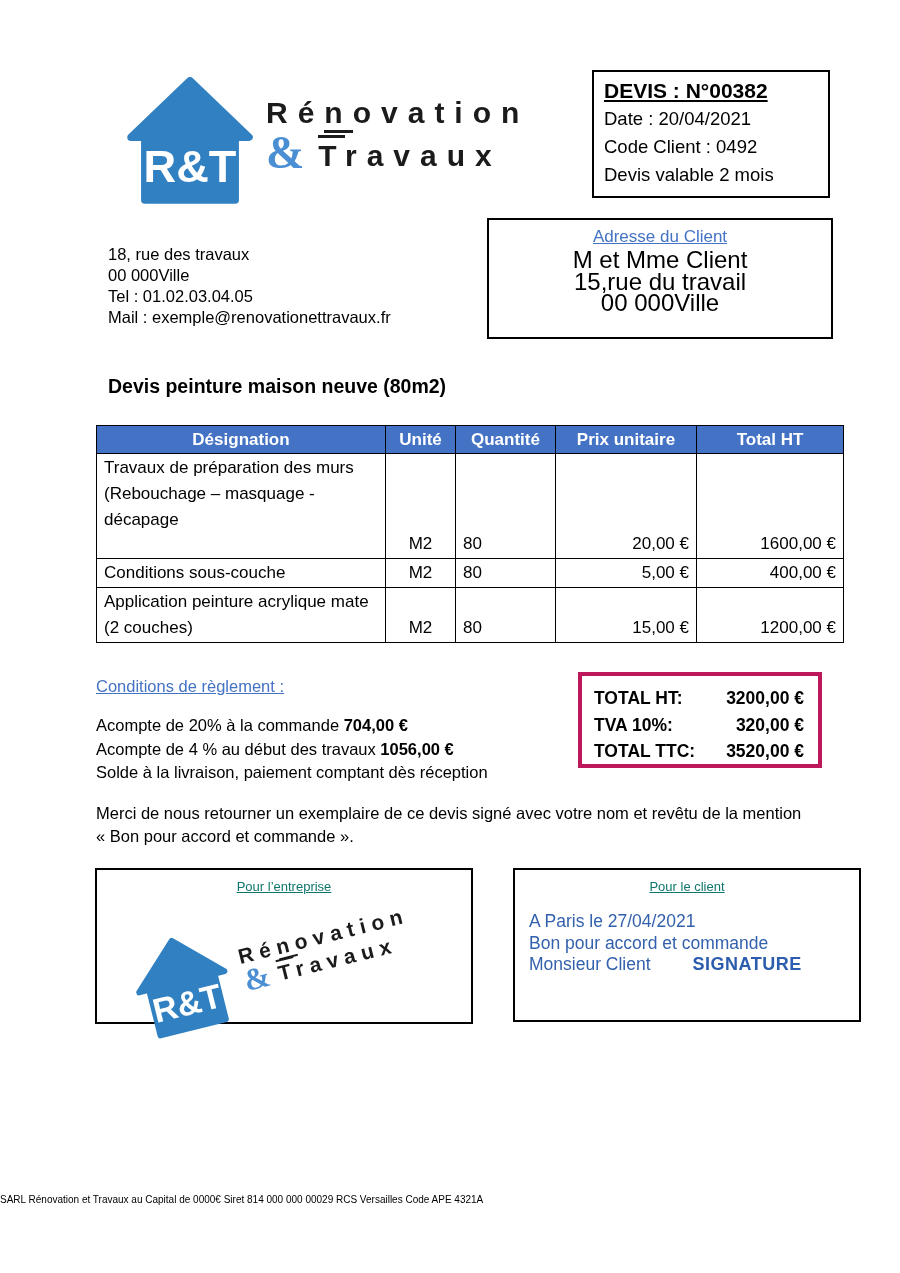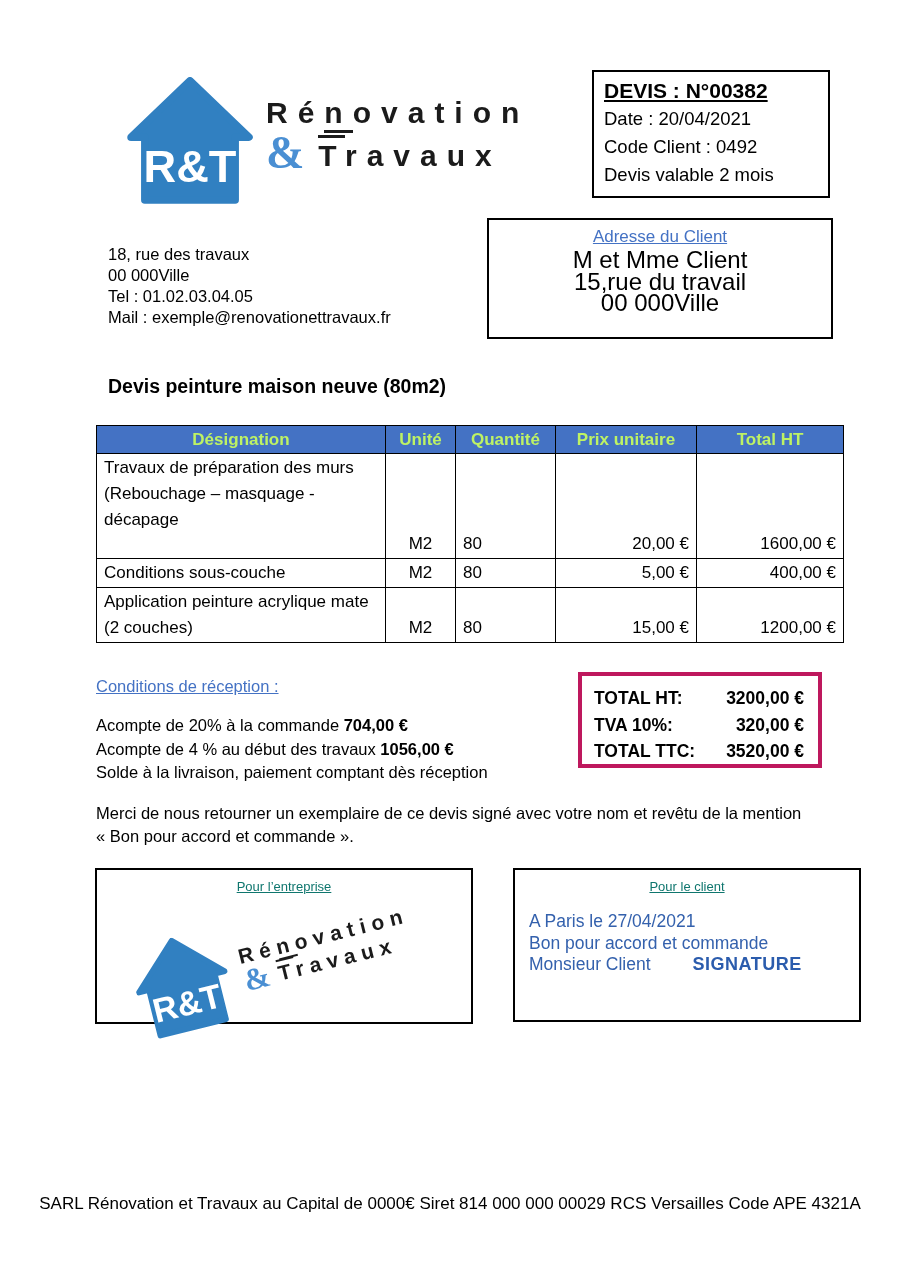--- a/index.html
+++ b/index.html
@@ -40,21 +40,21 @@
   
   .doc-title { position:absolute; left:108px; top:375px; font-size:19.5px; font-weight:bold; }
 
   
   .items-table {
     position:absolute; left:96px; top:425px; width:747px;
     border-collapse:collapse; table-layout:fixed; font-size:17px;
   }
   .items-table th, .items-table td { border:1.6px solid #000; }
   .items-table th {
-    background:#4472c4; color:#bef264; font-weight:bold; height:28px;
+    background:#4472c4; color:#ffffff; font-weight:bold; height:28px;
     text-align:center; font-size:17px;
   }
   .items-table td { padding:1px 7px; line-height:26px; vertical-align:bottom; }
   .items-table td.desig { vertical-align:top; white-space:pre-line; text-align:left; }
   .items-table td.unit { text-align:center; }
   .items-table td.qty { text-align:left; }
   .items-table td.money { text-align:right; }
 
   
   .cond-title { position:absolute; left:96px; top:677px; color:#4472c4; text-decoration:underline; font-size:16.5px; }
@@ -88,21 +88,21 @@
   .mini-house { width:94px; height:96px; flex:0 0 auto; }
   .mini-words { margin-left:14px; color:#1b1b1b; text-align:left; }
   .mini-l1 { font-size:21px; font-weight:600; letter-spacing:6px; white-space:nowrap; }
   .mini-l1 .wm-n { border-bottom:2px solid #1b1b1b; }
   .mini-l2 { display:flex; align-items:flex-end; white-space:nowrap; }
   .mini-amp { color:#4a8fd3; font-size:31px; font-weight:600; line-height:26px; margin-right:9px; font-family:"Liberation Serif", serif; }
   .mini-trav { font-size:21px; font-weight:600; letter-spacing:6px; }
   .mini-trav .wm-t { border-top:2px solid #1b1b1b; }
 
   
-  .footer { position:absolute; left:0; top:1194px; width:100%; text-align:center; font-size:17px; }
+  .footer { position:absolute; left:0; top:1194px; width:100%; text-align:left; font-size:10px; }
 </style>
 </head>
 <body>
 
 <div class="page">
 
   <svg class="logo-house" viewBox="0 0 100 102" aria-hidden="true">
     <path d="M50 3 L97 48 L86 48 L86 98 L14 98 L14 48 L3 48 Z" fill="#3180C1" stroke="#3180C1" stroke-width="6" stroke-linejoin="round"></path>
     <text x="50" y="84" text-anchor="middle" fill="#ffffff" font-family="Liberation Sans, sans-serif" font-weight="bold" font-size="36">R&amp;T</text>
   </svg>
@@ -173,21 +173,21 @@
       <tr style="height:53px;">
         <td class="desig">Application peinture acrylique mate (2 couches)</td>
         <td class="unit">M2</td>
         <td class="qty">80</td>
         <td class="money">15,00 €</td>
         <td class="money">1200,00 €</td>
       </tr>
     </tbody>
   </table>
 
-  <div class="cond-title">Conditions de réception :</div>
+  <div class="cond-title">Conditions de règlement :</div>
   <div class="cond-lines">
     <div><span>Acompte de 20% à la commande </span><b>704,00 €</b></div>
     <div><span>Acompte de 4 % au début des travaux </span><b>1056,00 €</b></div>
     <div><span>Solde à la livraison, paiement comptant dès réception</span><b></b></div>
   </div>
 
   <div class="totals-box">
     <div class="totals-row">
       <span>TOTAL HT:</span>
       <span>3200,00 €</span>

